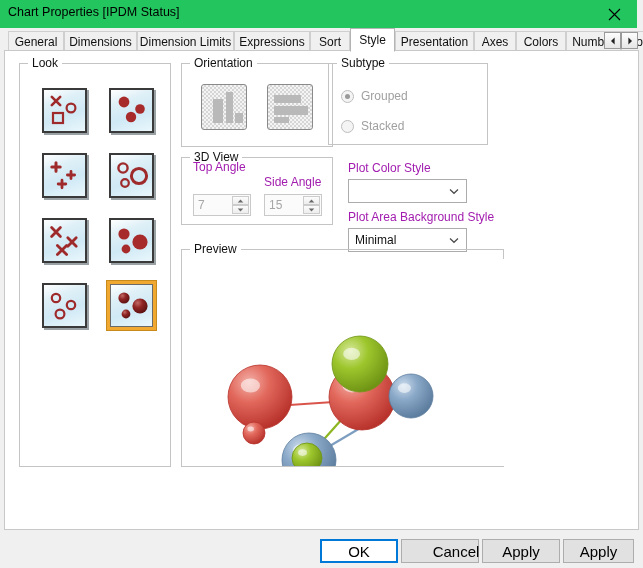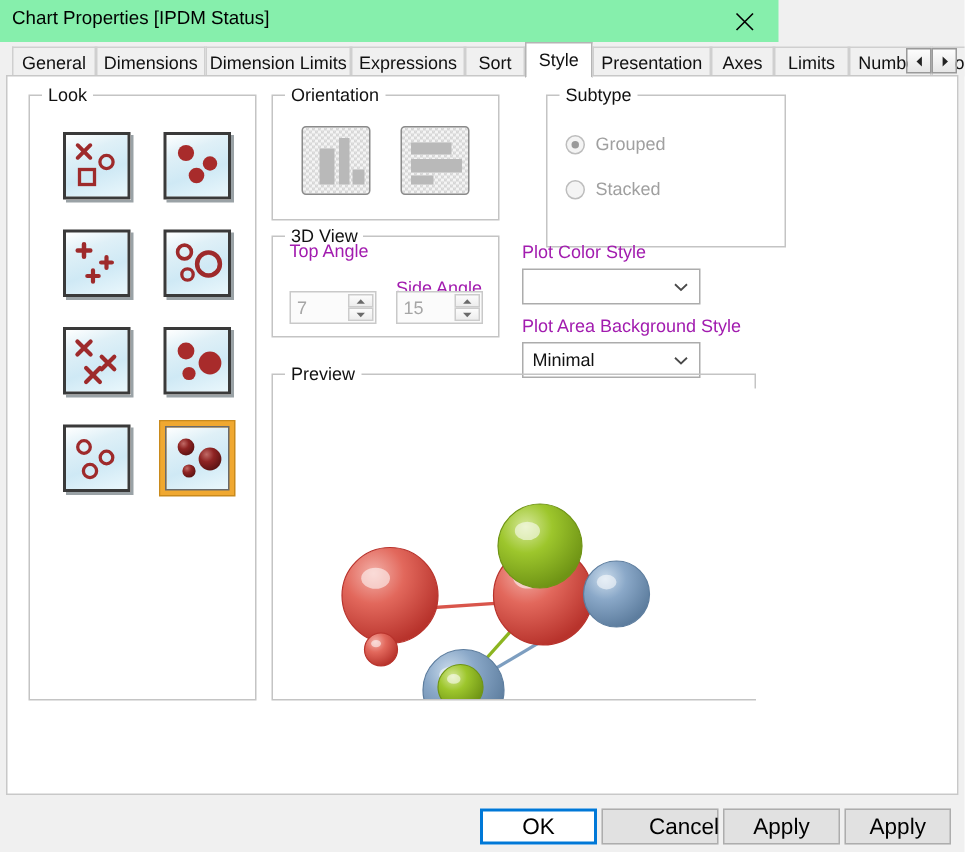--- a/index.html
+++ b/index.html
@@ -6,22 +6,22 @@
   body{
     width:643px;height:568px;
     background:#f0f0f0;
     font-family:"Liberation Sans","DejaVu Sans",sans-serif;
     font-size:12px;color:#000;
     overflow:hidden;position:relative;
     -webkit-font-smoothing:antialiased;
   }
   
   #titlebar{
-    position:absolute;left:0;top:0;width:519px;height:28px;
-    background:#86efac;
+    position:absolute;left:0;top:0;width:637px;height:28px;
+    background:#22c55e;
     text-decoration:underline;
   }
   #title-text{
     position:absolute;left:8px;top:5px;
     font-size:12.5px;color:#000;white-space:nowrap;
   }
   #close-btn{
     position:absolute;right:0;top:0;width:45px;height:28px;
     display:flex;align-items:center;justify-content:center;
     cursor:default;
@@ -195,21 +195,21 @@
 
 <div id="tabstrip">
     <div class="tab" style="left: 8px; width: 56px;">General</div>
     <div class="tab" style="left: 64px; width: 73px;">Dimensions</div>
     <div class="tab" style="left: 137px; width: 97px;">Dimension Limits</div>
     <div class="tab" style="left: 234px; width: 76px;">Expressions</div>
     <div class="tab" style="left: 310px; width: 40px;">Sort</div>
     <div class="tab active" style="left: 350px; width: 45px;">Style</div>
     <div class="tab" style="left: 395px; width: 79px;">Presentation</div>
     <div class="tab" style="left: 474px; width: 42px;">Axes</div>
-    <div class="tab" style="left: 516px; width: 50px;">Limits</div>
+    <div class="tab" style="left: 516px; width: 50px;">Colors</div>
     <div class="tab" style="left: 566px; width: 55px;">Number</div>
     <div class="tab" style="left: 621px; width: 40px;">Font</div>
     <div class="tabarrow" style="left: 604px;">
       <svg width="6" height="8" viewBox="0 0 6 8">
         <path d="M4.6 0.6 L1 4 L4.6 7.4 Z" fill="#222"></path>
       </svg>
     </div>
     <div class="tabarrow" style="left: 621px;">
       <svg width="6" height="8" viewBox="0 0 6 8">
         <path d="M1.4 0.6 L5 4 L1.4 7.4 Z" fill="#222"></path>
@@ -323,21 +323,21 @@
       <div class="bar" style="left:24px;top:7px;width:7px;height:31px;"></div>
       <div class="bar" style="left:33px;top:28px;width:8px;height:10px;"></div>
     </div>
     <div class="orient" id="orient-h" style="left:85px;top:20px;">
       <div class="bar" style="left:6px;top:10px;width:27px;height:8px;"></div>
       <div class="bar" style="left:6px;top:21px;width:34px;height:9px;"></div>
       <div class="bar" style="left:6px;top:32px;width:15px;height:6px;"></div>
     </div>
   </div>
 
-  <div class="group" id="grp-subtype" style="left:359px;top:12px;width:160px;height:102px;">
+  <div class="group" id="grp-subtype" style="left:323px;top:12px;width:160px;height:82px;">
     <span class="glabel">Subtype</span>
     <div class="radiorow" style="left:12px;top:25px;">
       <span class="radio on"></span>
       <span class="rlabel">Grouped</span>
     </div>
     <div class="radiorow" style="left:12px;top:55px;">
       <span class="radio"></span>
       <span class="rlabel">Stacked</span>
     </div>
   </div>
@@ -353,21 +353,21 @@
               <path d="M3.5 0.5 L6.3 3.5 L0.7 3.5 Z" fill="#6a6a6a"></path>
             </svg>
         </div>
         <div class="spinbtn dn">
           <svg width="7" height="4" viewBox="0 0 7 4">
               <path d="M3.5 3.5 L0.7 0.5 L6.3 0.5 Z" fill="#6a6a6a"></path>
             </svg>
         </div>
       </div>
     </div>
-    <span class="cmblabel" style="left:82px;top:27px;">Side Angle</span>
+    <span class="cmblabel" style="left:82px;top:17px;">Side Angle</span>
     <div class="spinwrap" style="left:82px;top:36px;">
       <span class="val">15</span>
       <div class="spinbtns">
         <div class="spinbtn up">
           <svg width="7" height="4" viewBox="0 0 7 4">
               <path d="M3.5 0.5 L6.3 3.5 L0.7 3.5 Z" fill="#6a6a6a"></path>
             </svg>
         </div>
         <div class="spinbtn dn">
           <svg width="7" height="4" viewBox="0 0 7 4">

